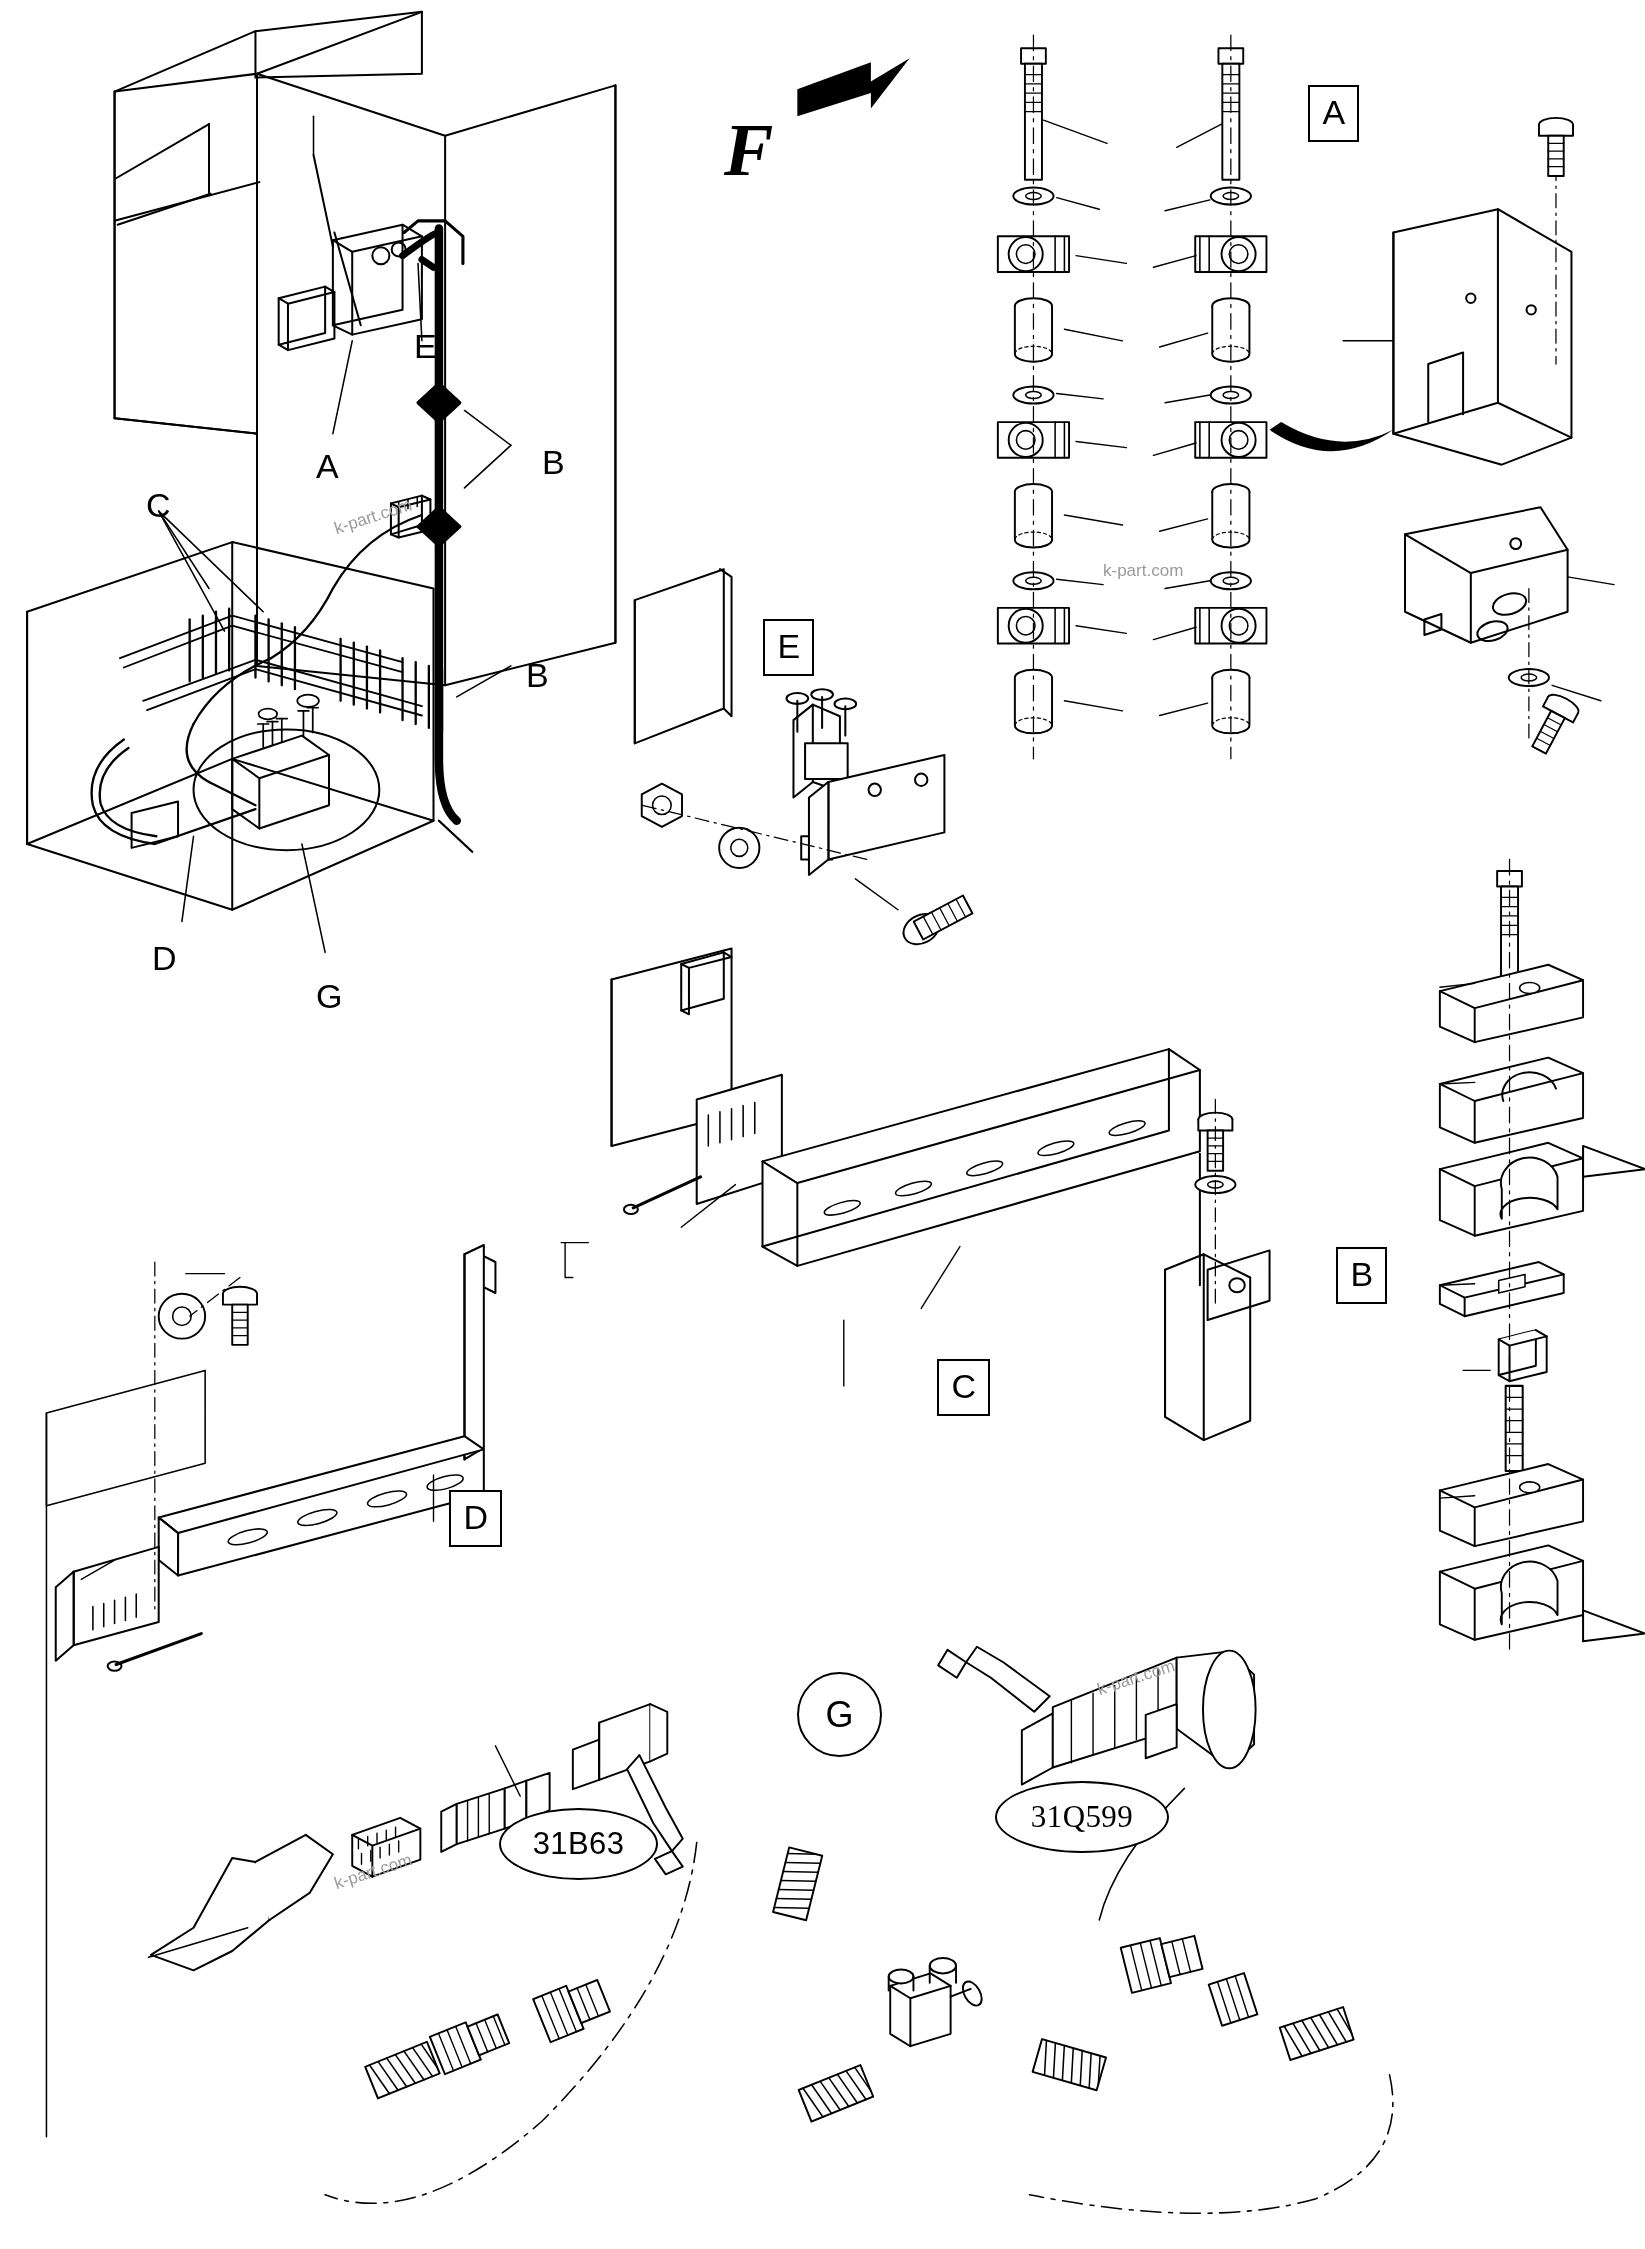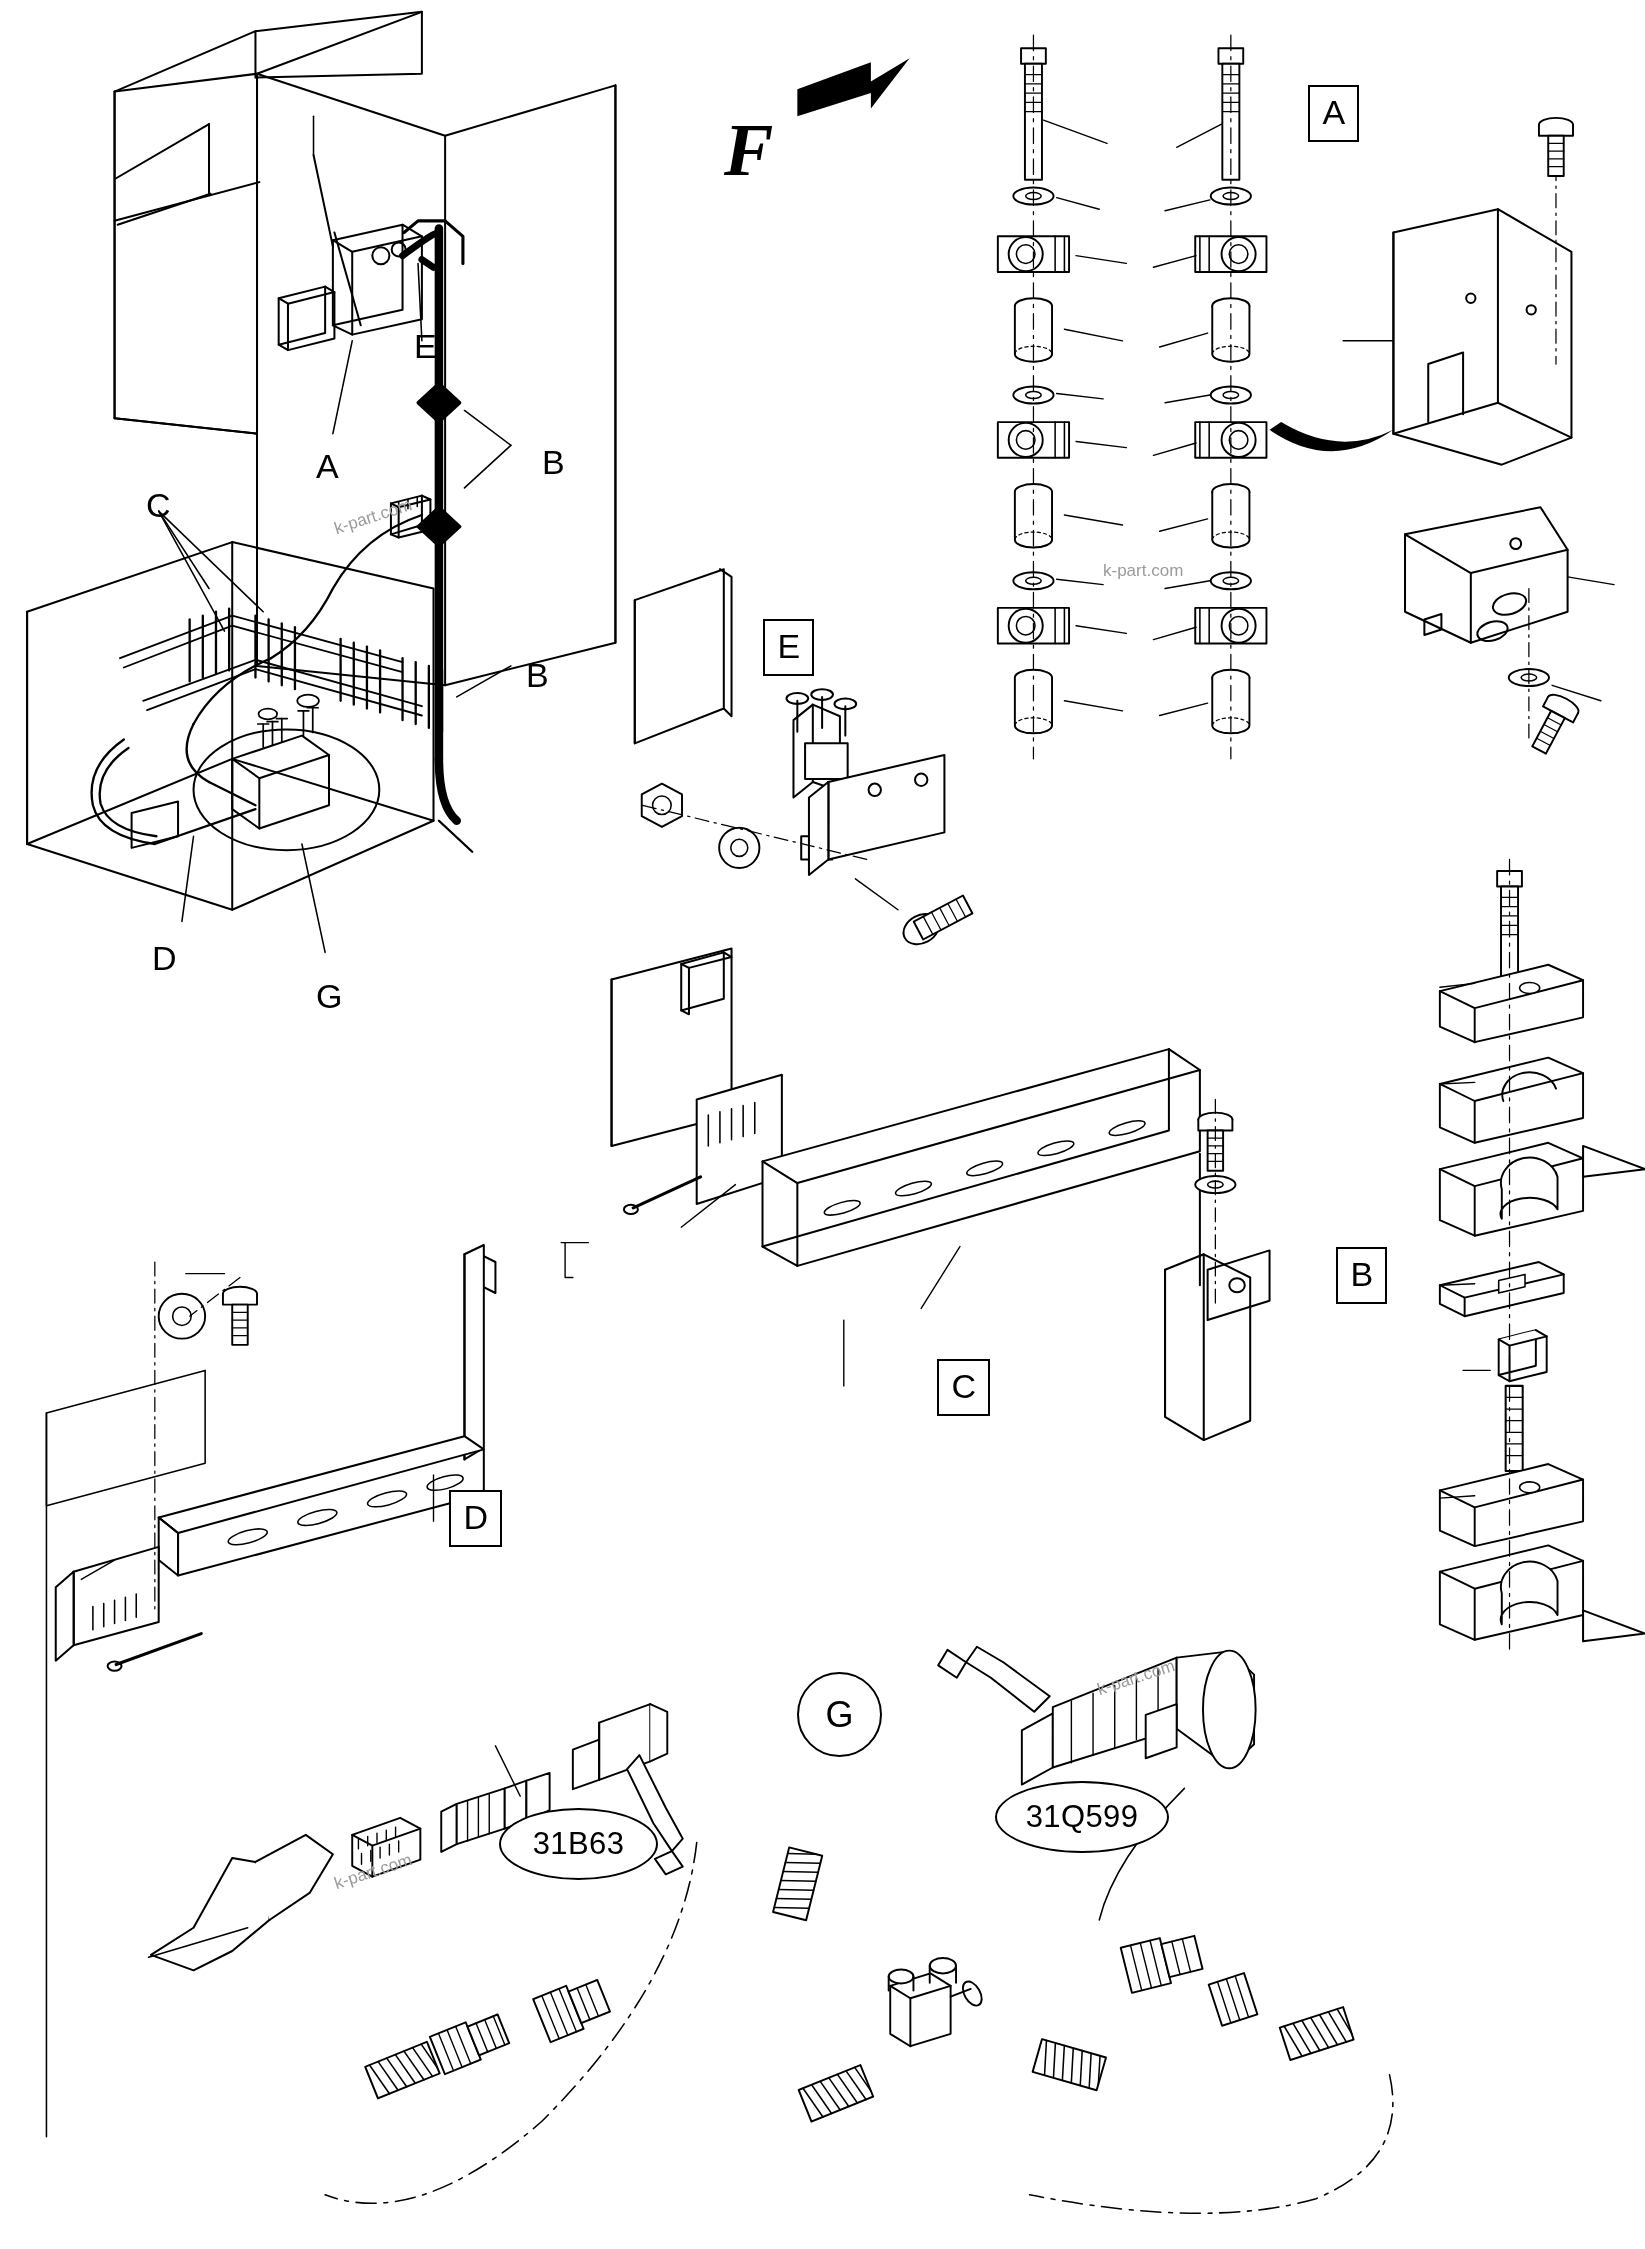--- a/index.html
+++ b/index.html
@@ -756,21 +756,21 @@
 
   <div class="lbl" style="left:724px; top:108px; font-size:74px; font-weight:bold; font-style:italic; font-family:'Liberation Serif', serif;">F</div>
 
   <div class="lbl" style="left:797px; top:1672px;">
     <div class="circled">G</div>
   </div>
 
   <div class="lbl" style="left:499px; top:1808px;">
     <div class="balloon" style="width:155px; height:68px;">31B63</div>
   </div>
-  <div class="lbl" style="left:995px; top:1781px;">
+  <div class="lbl" style="left:995px; top:1781px;font-family:Liberation Serif, serif;">
     <div class="balloon" style="width:170px; height:68px;">31Q599</div>
   </div>
 
   <div class="wm" style="left:333px; top:507px; transform:rotate(-18deg);">k-part.com</div>
   <div class="wm" style="left:1103px; top:561px;">k-part.com</div>
   <div class="wm" style="left:1096px; top:1668px; transform:rotate(-18deg);">k-part.com</div>
   <div class="wm" style="left:333px; top:1862px; transform:rotate(-18deg);">k-part.com</div>
 
 </div>
 

